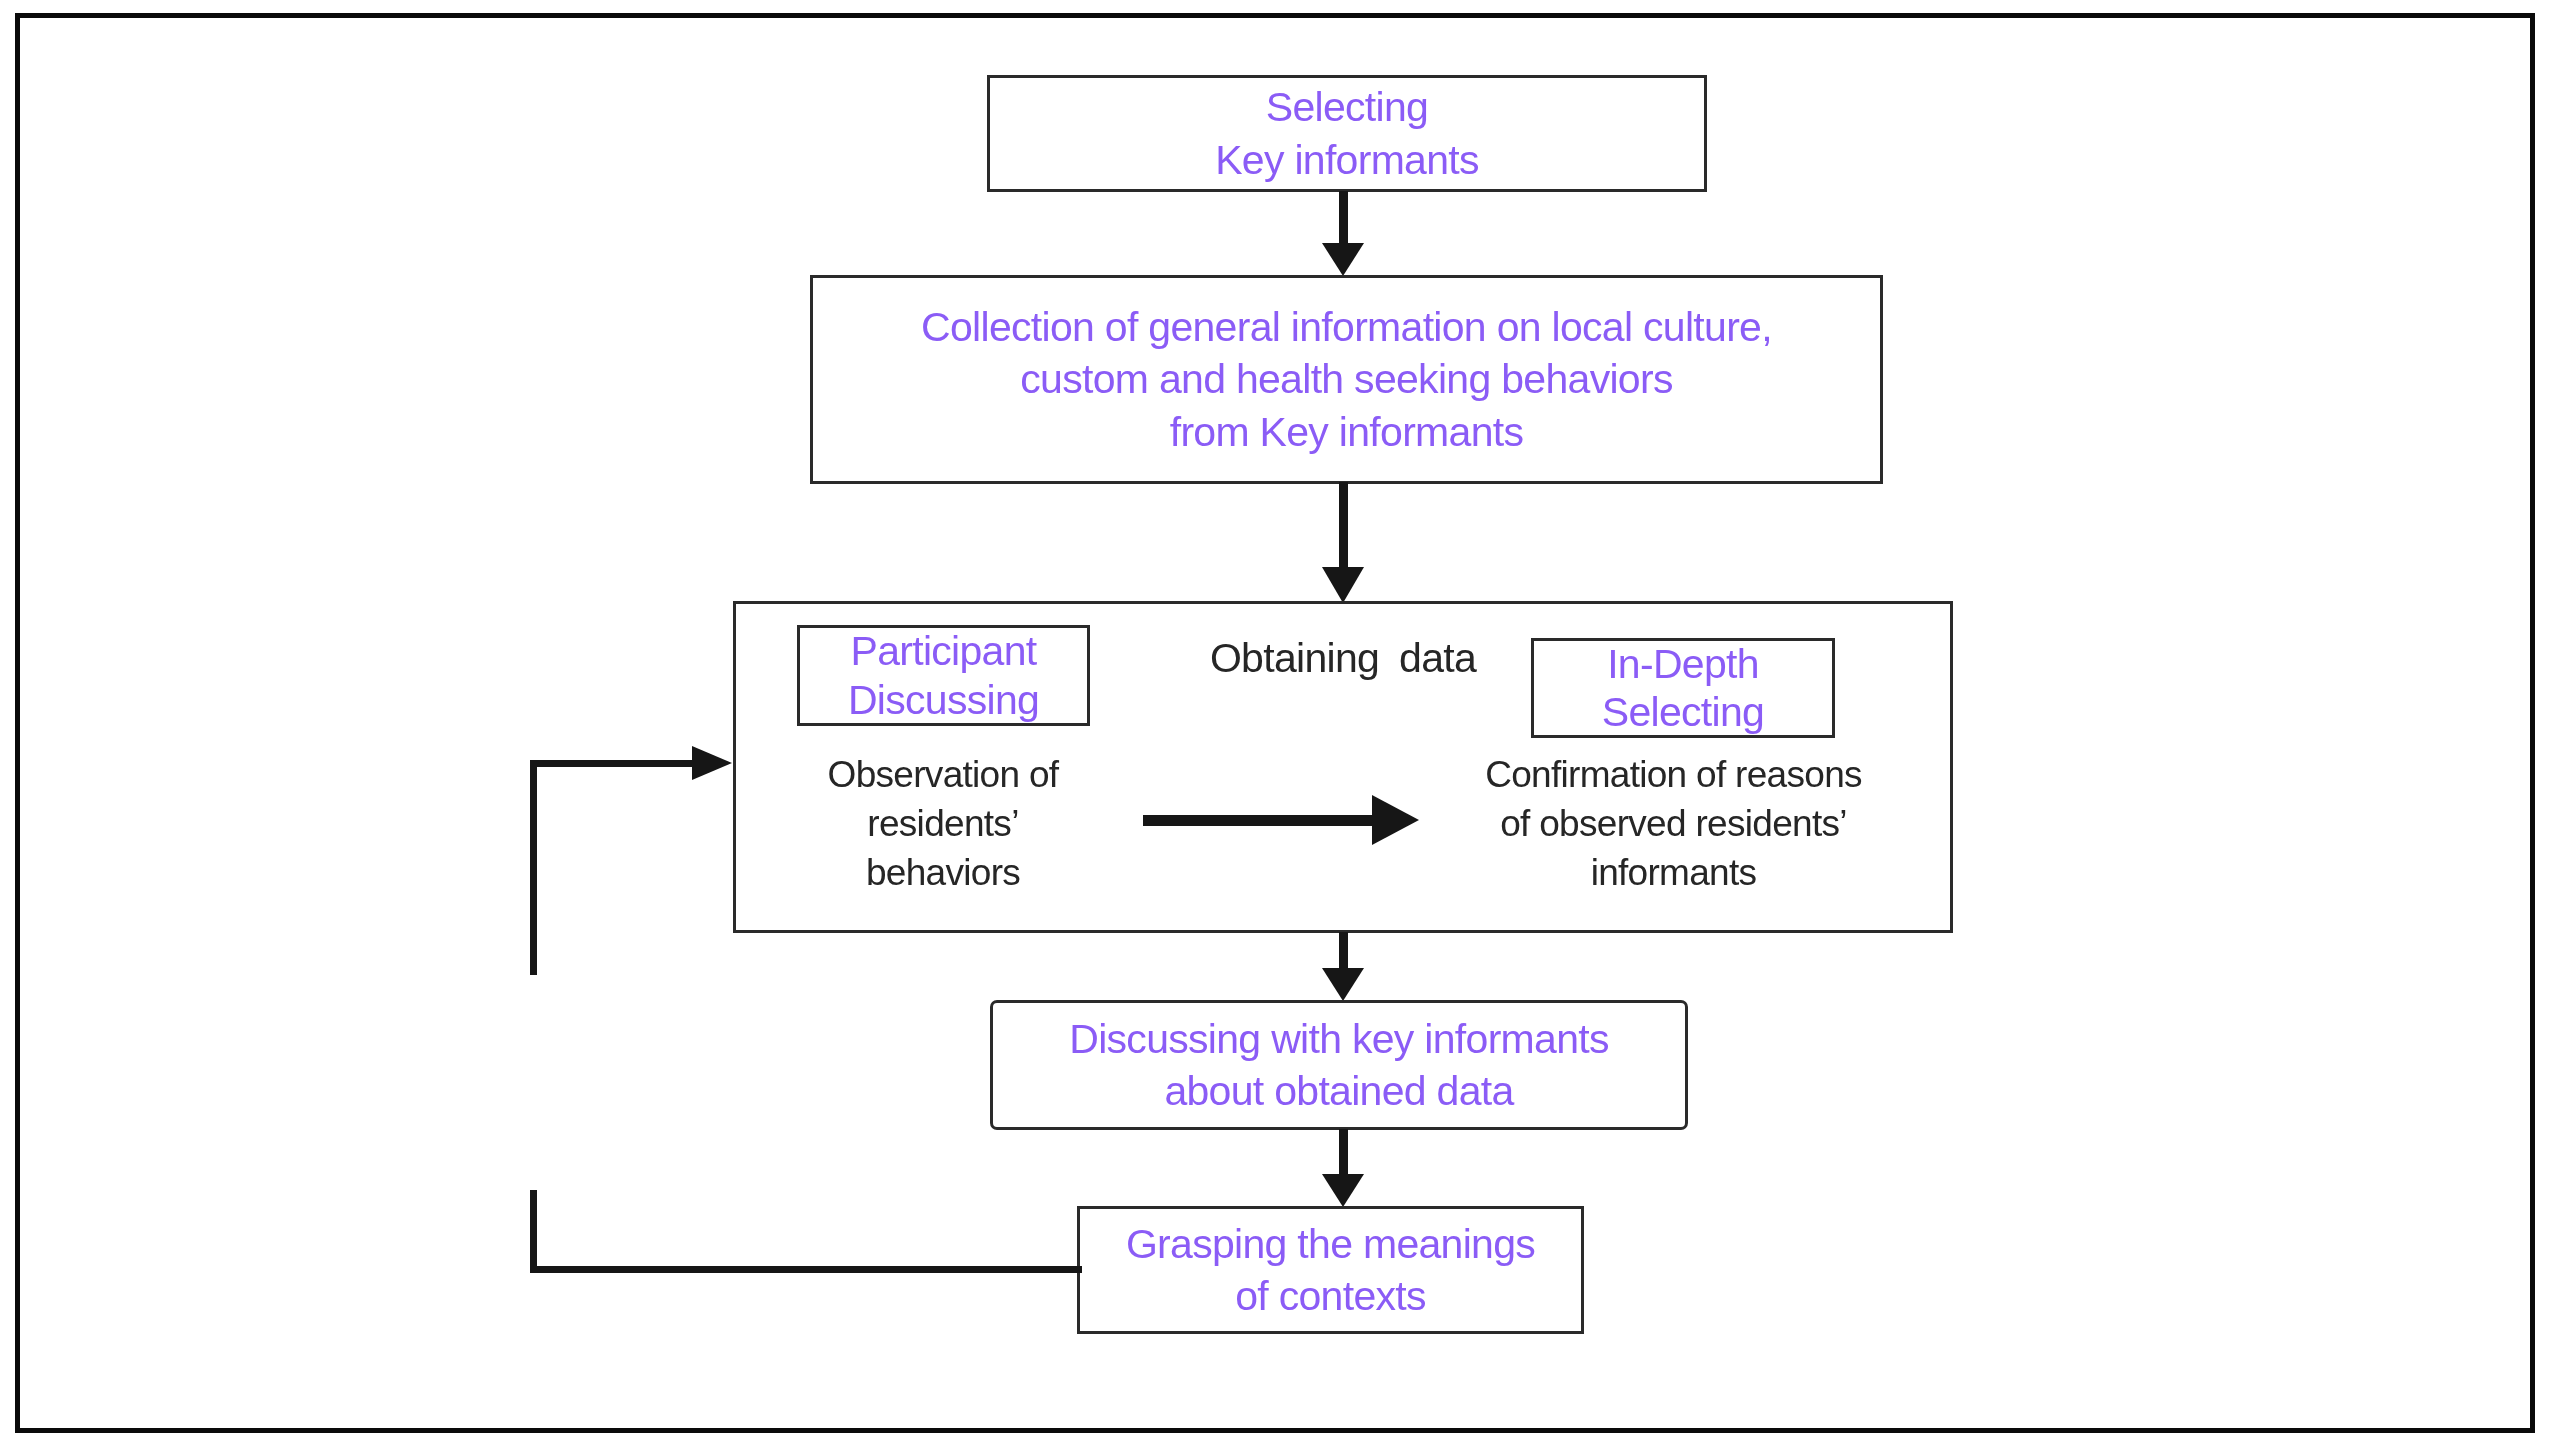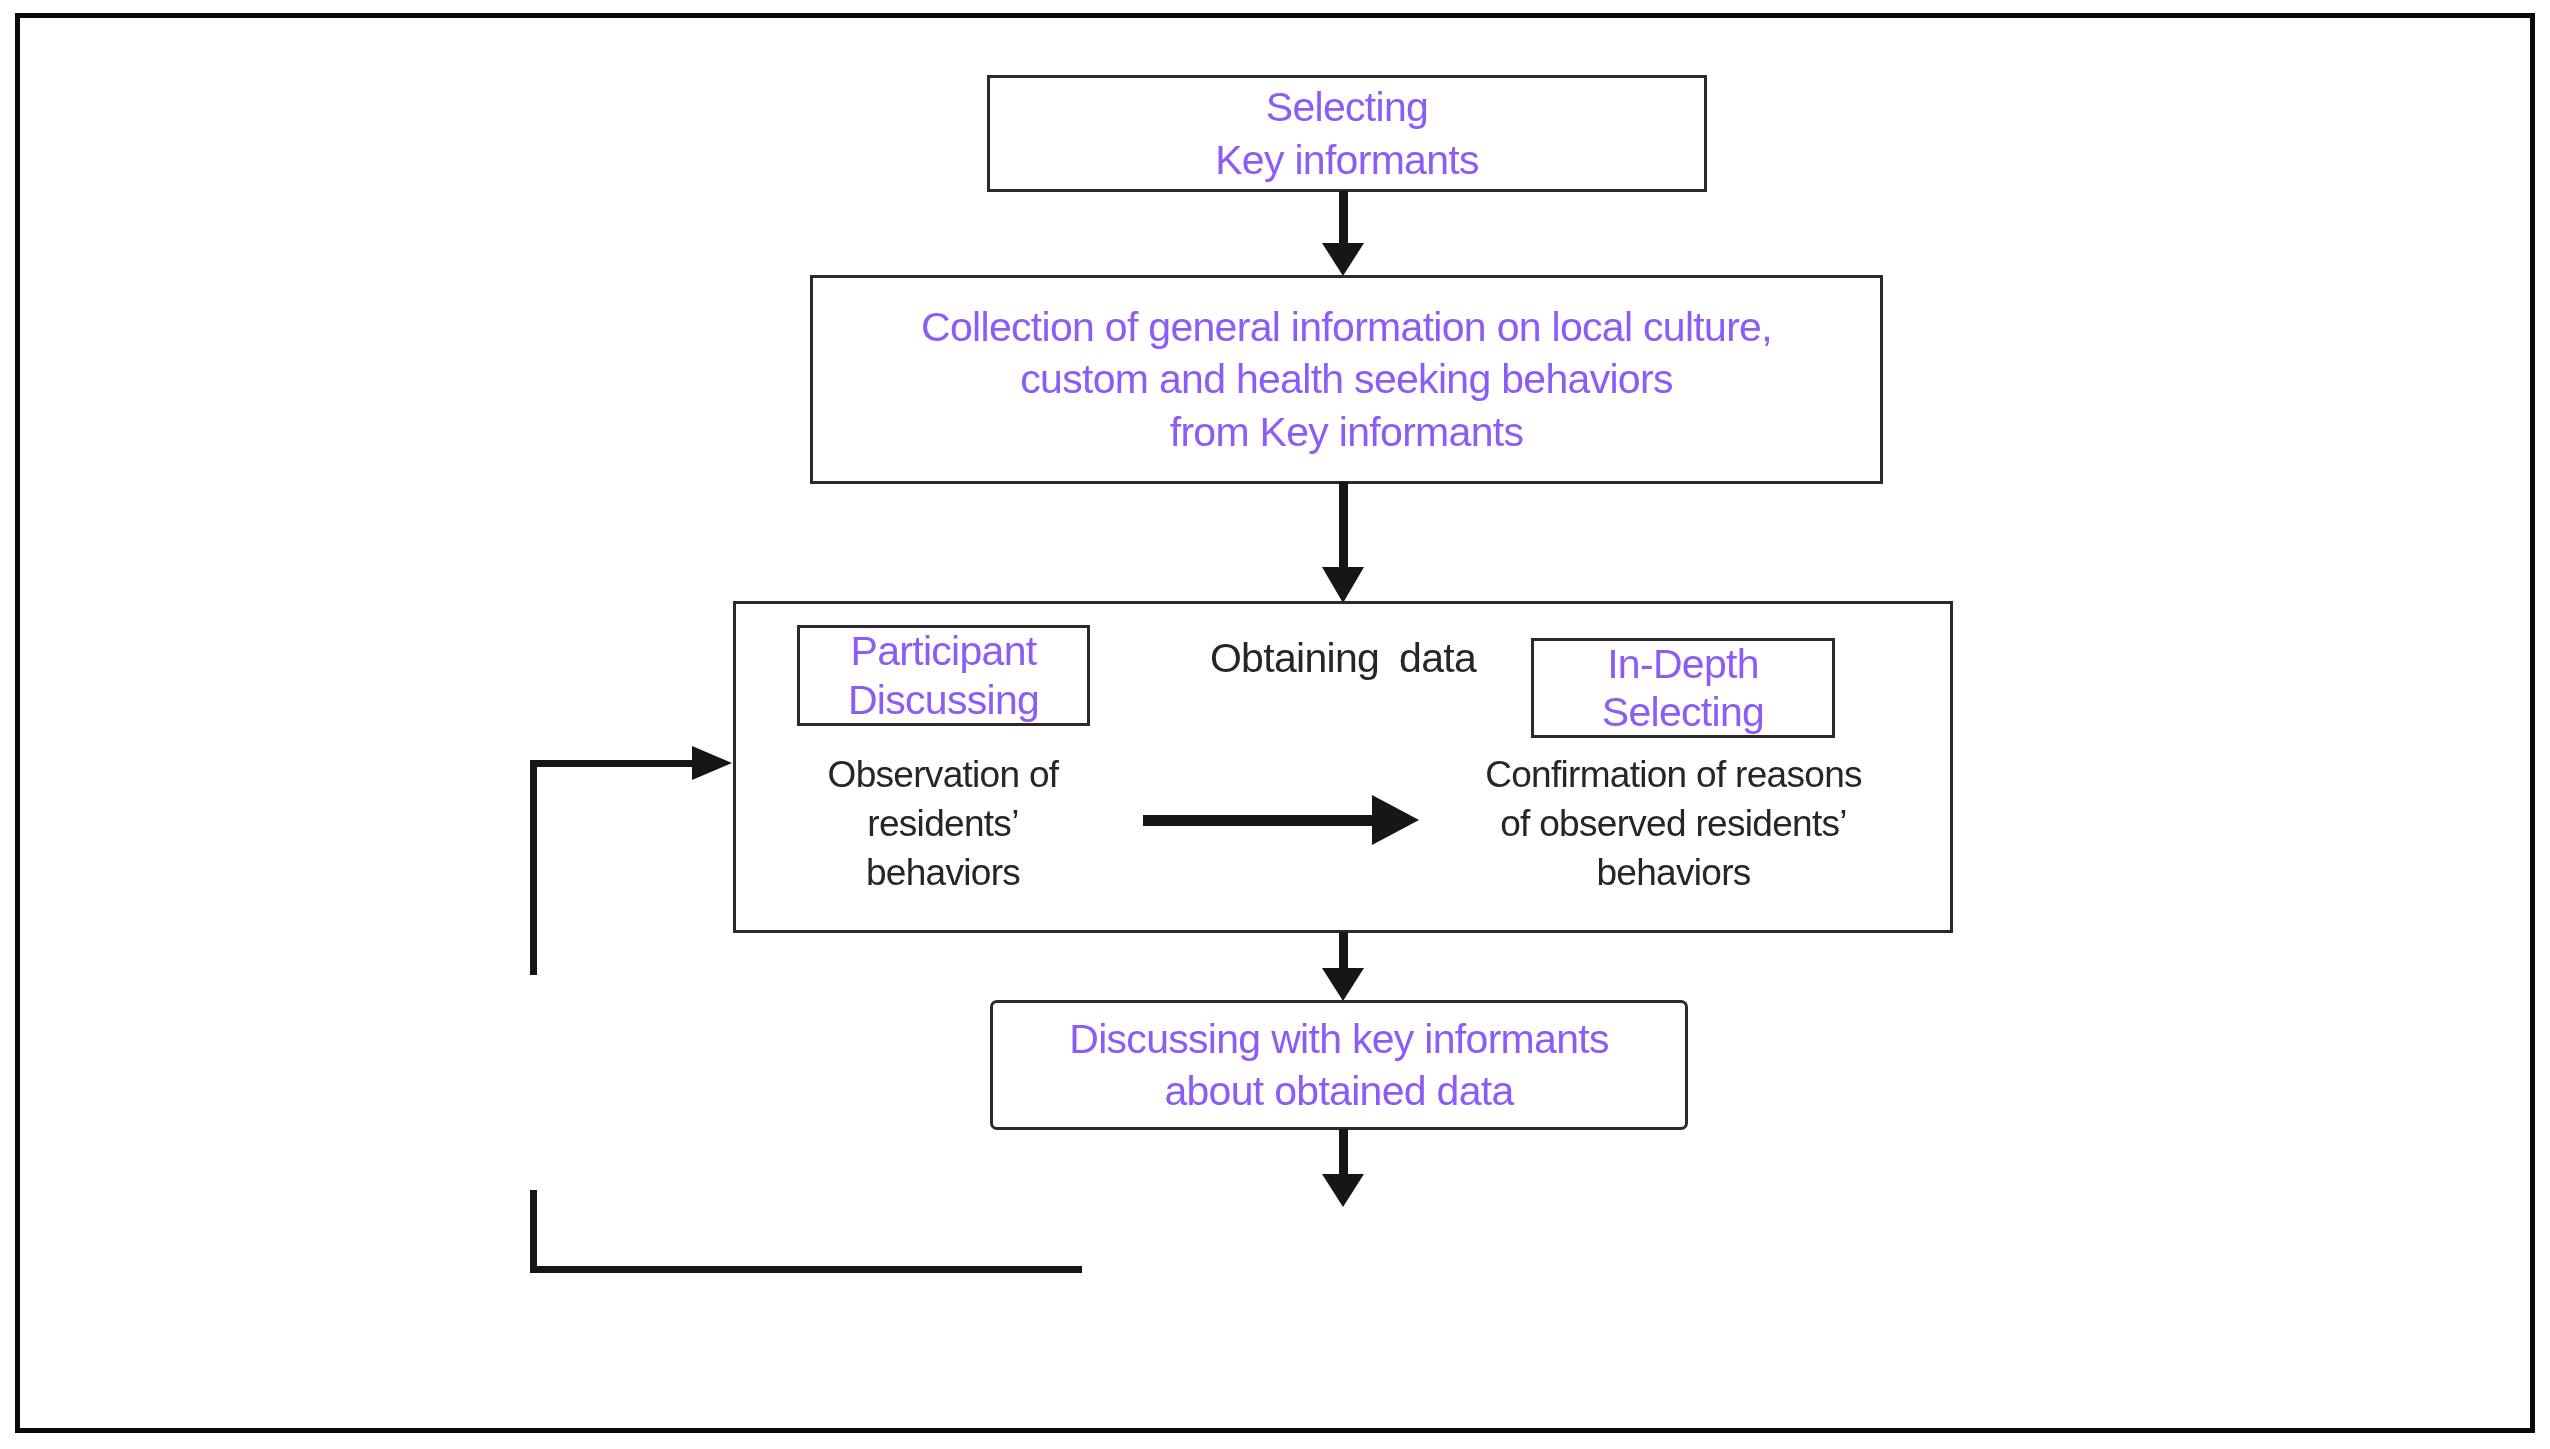--- a/index.html
+++ b/index.html
@@ -87,40 +87,42 @@
 
   <div class="box subbox" style="left:1531px; top:638px; width:304px; height:100px;">In-Depth
 Selecting</div>
 
   <div class="lbl" style="left:753px; top:751px; width:380px; font-size:37px; line-height:1.32;">Observation of
 residents’
 behaviors</div>
 
   <div class="lbl" style="left:1440px; top:751px; width:467px; font-size:37px; line-height:1.32;">Confirmation of reasons
 of observed residents’
-behaviors</div>
+informants</div>
 
   <div>
     <div class="shaft" style="left:1143px; top:815px; width:230px; height:10.7px;"></div>
     <div class="head" style="left:1372px; top:795px; border-top:25px solid transparent; border-bottom:25px solid transparent; border-left:47px solid #161616;"></div>
   </div>
 
   <div>
     <div class="shaft" style="left:1339px; top:932px; width:8.7px; height:37px;"></div>
     <div class="head" style="left:1322px; top:968px; border-left:21.3px solid transparent; border-right:21.3px solid transparent; border-top:33px solid #161616;"></div>
   </div>
 
   <div class="box" style="left:990px; top:1000px; width:698px; height:130px;border-radius:7px;">Discussing with key informants
 about obtained data</div>
 
   <div>
     <div class="shaft" style="left:1339px; top:1129px; width:8.7px; height:47px;"></div>
     <div class="head" style="left:1322px; top:1174px; border-left:21.3px solid transparent; border-right:21.3px solid transparent; border-top:33px solid #161616;"></div>
   </div>
 
+  <div class="box" style="left:1077px; top:1206px; width:507px; height:128px;">Grasping the meanings
+of contexts</div>
 
 
   <div>
     <div class="loopline" style="left:530px; top:1266px; width:552px; height:6.7px;"></div>
     <div class="loopline" style="left:530px; top:1190px; width:6.7px; height:83px;"></div>
     <div class="loopline" style="left:530px; top:760px; width:6.7px; height:215px;"></div>
     <div class="loopline" style="left:530px; top:760px; width:162px; height:6.7px;"></div>
     <div class="head" style="left:692px; top:746px; border-top:17.3px solid transparent; border-bottom:17.3px solid transparent; border-left:40px solid #161616;"></div>
   </div>
 

